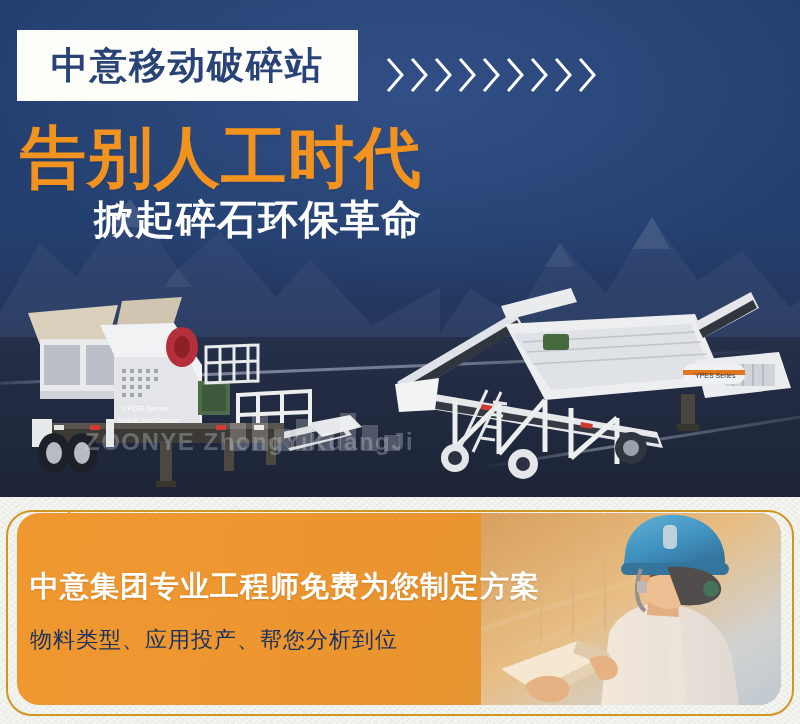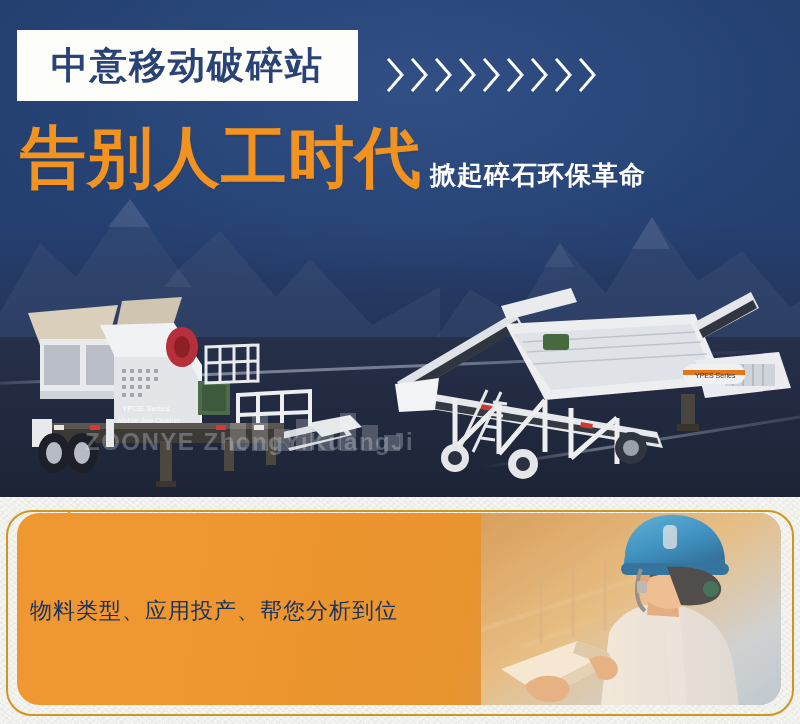--- a/index.html
+++ b/index.html
@@ -62,30 +62,30 @@
     position:absolute; left:385px; top:56px;
     display:flex; gap:2px; align-items:center;
   }
   #chevrons .cv {
     display:block; width:22px; height:38px;
   }
 
   
   #headline {
     position:absolute; left:20px; top:125px;
-    display:flex; align-items:flex-end; gap:8px;
+    display:flex; align-items:flex-end; gap:8px;flex-direction:column;
   }
   #headline .big {
     font-size:66px; font-weight:bold; color:#f2921f;
     letter-spacing:1px; line-height:1;
     font-family:"DejaVu Sans","Liberation Sans",sans-serif;
     text-shadow:0 2px 0 rgba(0,0,0,.06);
   }
   #headline .sub {
-    font-size:26px; font-weight:bold; color:#ffffff;
+    font-size:40px; font-weight:bold; color:#ffffff;
     letter-spacing:1px; line-height:1; padding-bottom:3px;
     font-family:"DejaVu Sans","Liberation Sans",sans-serif;
   }
 
   
   #watermark {
     position:absolute; left:85px; top:428px;
     font-size:24px; letter-spacing:1.5px; font-weight:bold;
     color:rgba(220,228,242,.30);
     font-family:"Liberation Sans",sans-serif;
@@ -433,18 +433,19 @@
 
         <path d="M44,172 C54,162 70,160 82,166 C92,172 90,184 78,188 C62,192 48,186 44,172 Z" fill="#e7b58c"></path>
         <path d="M108,146 C118,140 132,142 136,152 C140,162 130,170 118,166 Z" fill="#e7b58c"></path>
 
         <rect width="300" height="192" fill="#e8a24b" opacity=".10"></rect>
       </svg>
     </div>
   </div>
 
   <div id="bubble-text">
+    <div class="l1">中意集团专业工程师免费为您制定方案</div>
     <div class="l2">物料类型、应用投产、帮您分析到位</div>
   </div>
 
   <div id="gold-frame"></div>
 
 </div>
 
 </body></html>

